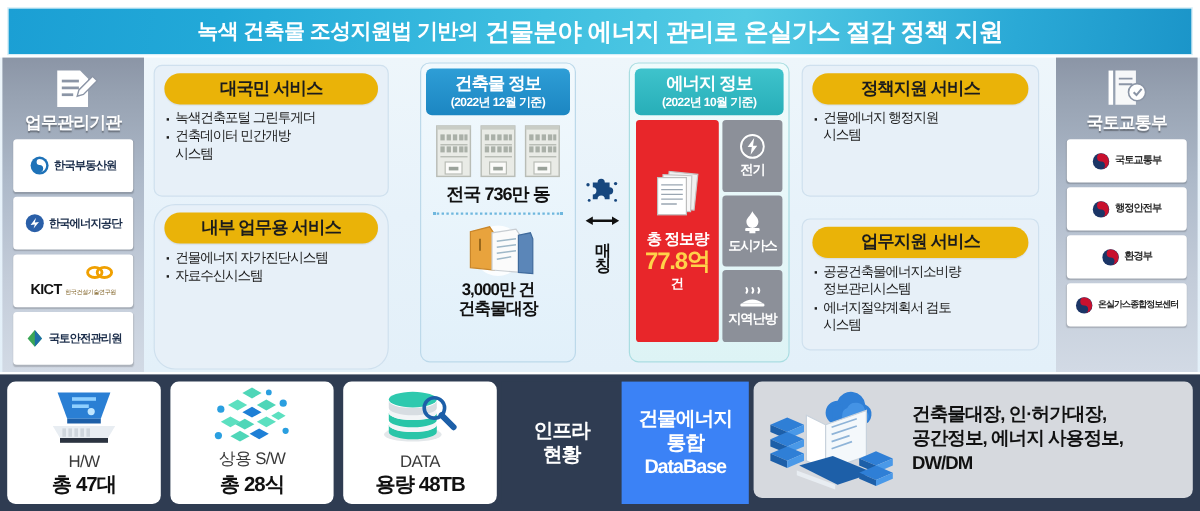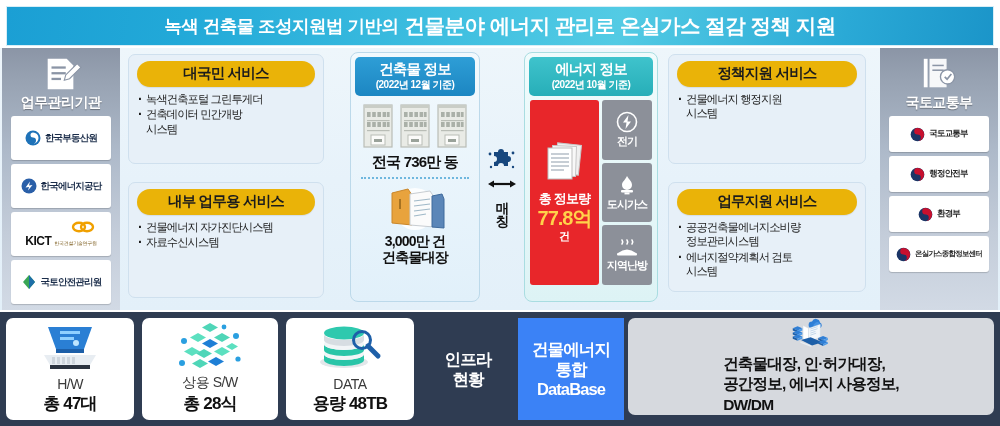--- a/index.html
+++ b/index.html
@@ -134,21 +134,21 @@
   .bcard .l2 { font-size:17px; font-weight:bold; color:#111; letter-spacing:-0.8px; }
   .blabel {
     position:absolute; top:6px; height:102px;
     display:flex; align-items:center; justify-content:center; text-align:center;
     color:#ffffff; font-size:16.5px; font-weight:bold; letter-spacing:-0.9px; line-height:1.22;
   }
   .blabel.dark { background:#2f3c52; }
   .blabel.mid  { background:#3b82f6; }
   .bwide {
     position:absolute; top:6px; height:97px; background:#d6d9de; border-radius:7px;
-    display:flex; align-items:center; gap:6px; padding:0 8px;flex-direction:column;
+    display:flex; align-items:center; gap:6px; padding:0 8px;
   }
   .bwide .txt { font-size:15.5px; font-weight:bold; color:#111; letter-spacing:-0.8px; line-height:1.32; }
 </style>
 </head>
 <body>
 
 <div class="page">
 
   <div class="header">
     <span class="t1">녹색 건축물 조성지원법 기반의</span>
@@ -207,21 +207,21 @@
 
     <div class="svc-box" style="left:128px; top:6px; height:110px;">
       <div class="svc-title">대국민 서비스</div>
       <div class="svc-list">
         <div class="svc-item" style="white-space:pre-line">녹색건축포털 그린투게더</div>
         <div class="svc-item" style="white-space:pre-line">건축데이터 민간개방
 시스템</div>
       </div>
     </div>
 
-    <div class="svc-box" style="left:128px; top:134px; height:116px;">
+    <div class="svc-box" style="left:128px; top:122px; height:138px;border-radius:18px;">
       <div class="svc-title">내부 업무용 서비스</div>
       <div class="svc-list">
         <div class="svc-item" style="white-space:pre-line">건물에너지 자가진단시스템</div>
         <div class="svc-item" style="white-space:pre-line">자료수신시스템</div>
       </div>
     </div>
 
     <div class="panel panel-bld">
       <div class="panel-head">
         <span class="ph-main">건축물 정보</span>

